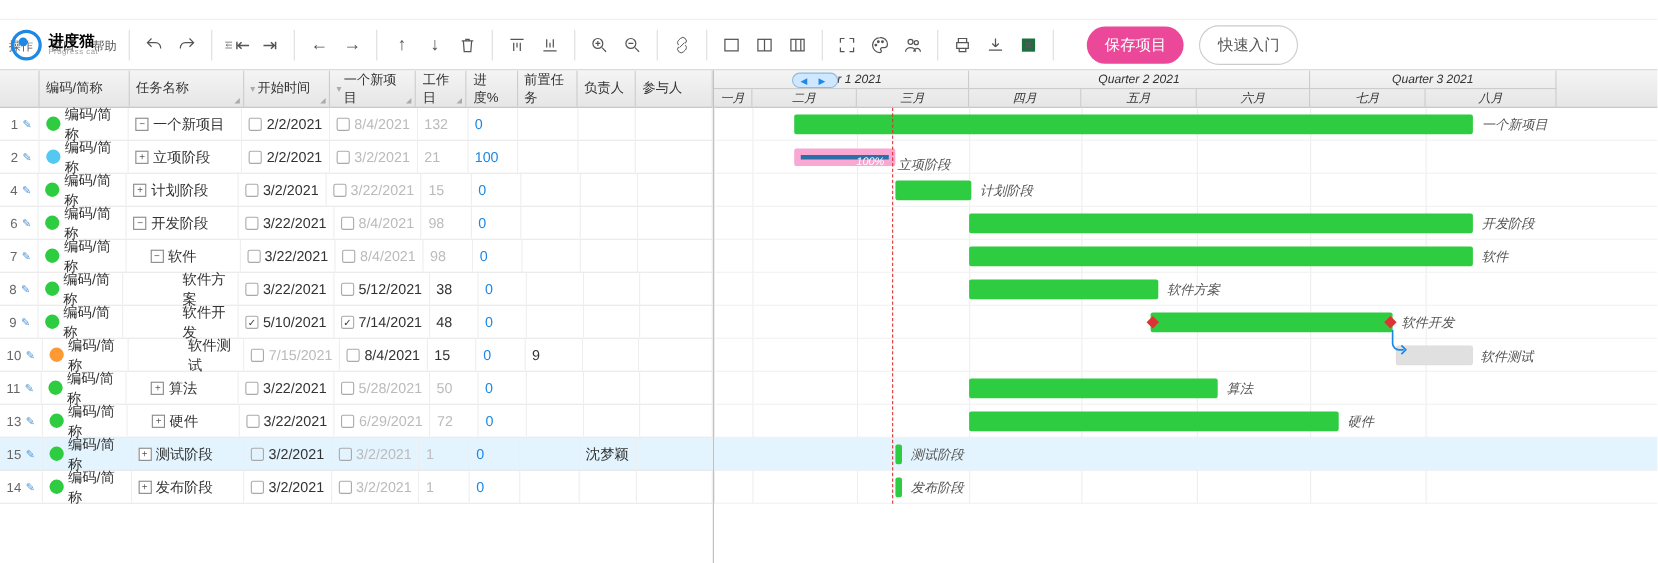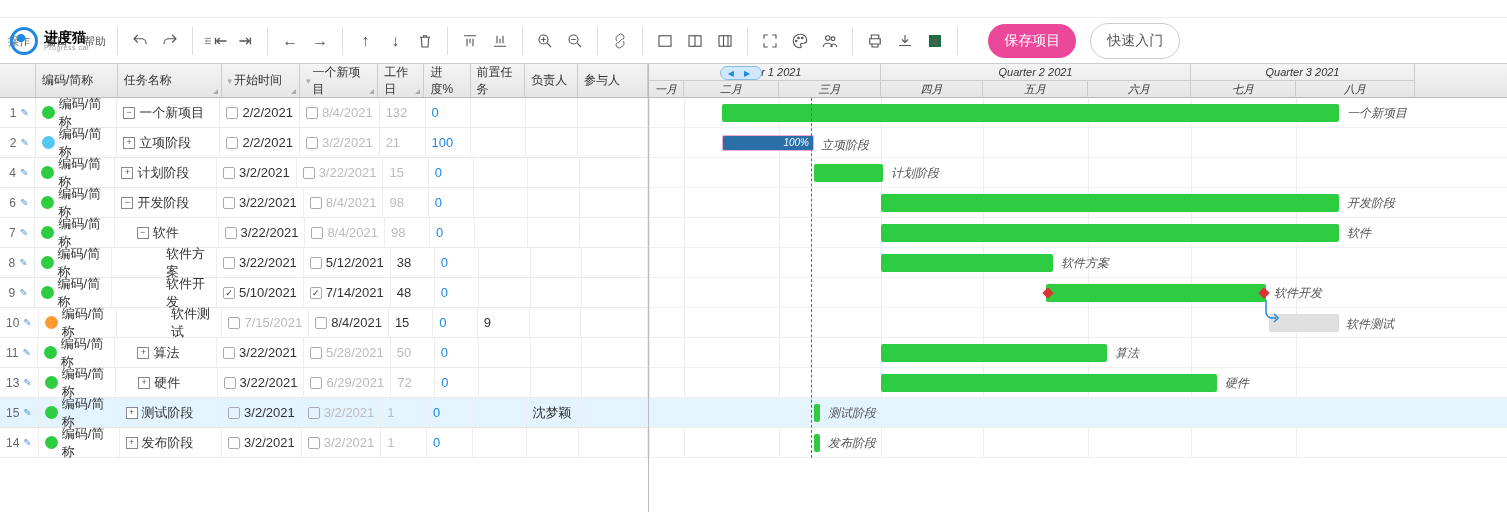--- a/index.html
+++ b/index.html
@@ -52,21 +52,21 @@
 .gantt-head { height: 34px; border-bottom: 1px solid #bbb; background: linear-gradient(#f4f4f4, #e6e6e6); position: relative; }
 .gantt-q { position: absolute; top: 0; height: 17px; border-right: 1px solid #ccc; display: flex; align-items: center; justify-content: center; font-size: 11px; color: #333; border-bottom: 1px solid #ccc; }
 .gantt-m { position: absolute; top: 17px; height: 17px; border-right: 1px solid #ccc; display: flex; align-items: center; justify-content: center; font-size: 11px; color: #333; }
 .gantt-body { position: relative; }
 .gantt-row { height: 30px; border-bottom: 1px solid #f0f0f0; position: relative; }
 .gantt-row.sel { background: #e3f4ff; }
 .gantt-grid-line { position: absolute; top: 0; bottom: 0; width: 1px; background: #eee; }
 .bar { position: absolute; height: 18px; top: 6px; border-radius: 2px; }
 .bar.green { background: #2ecc40; }
 .bar.gray { background: #e0e0e0; border: 1px solid #ddd; }
-.bar.prog { background: #2a6fa8; border: 1px solid #f9a8d4; height: 16px; top: 7px; }
+.bar.prog { background: #2a6fa8; border: 6px solid #f9a8d4; height: 16px; top: 7px; }
 .bar.prog .pct { position: absolute; right: 4px; top: 1px; color: #fff; font-size: 10px; }
 .bar-label { position: absolute; left: 100%; margin-left: 8px; top: 1px; white-space: nowrap; font-size: 12px; color: #555; }
 .bar .diamond { position: absolute; width: 8px; height: 8px; background: #d33; transform: rotate(45deg); top: 5px; }
 .today-line { position: absolute; top: 0; bottom: 0; width: 0; border-left: 1px dashed #d33; z-index: 2; }
 
 </style>
 </head>
 <body>
 
 <div class="menubar">

